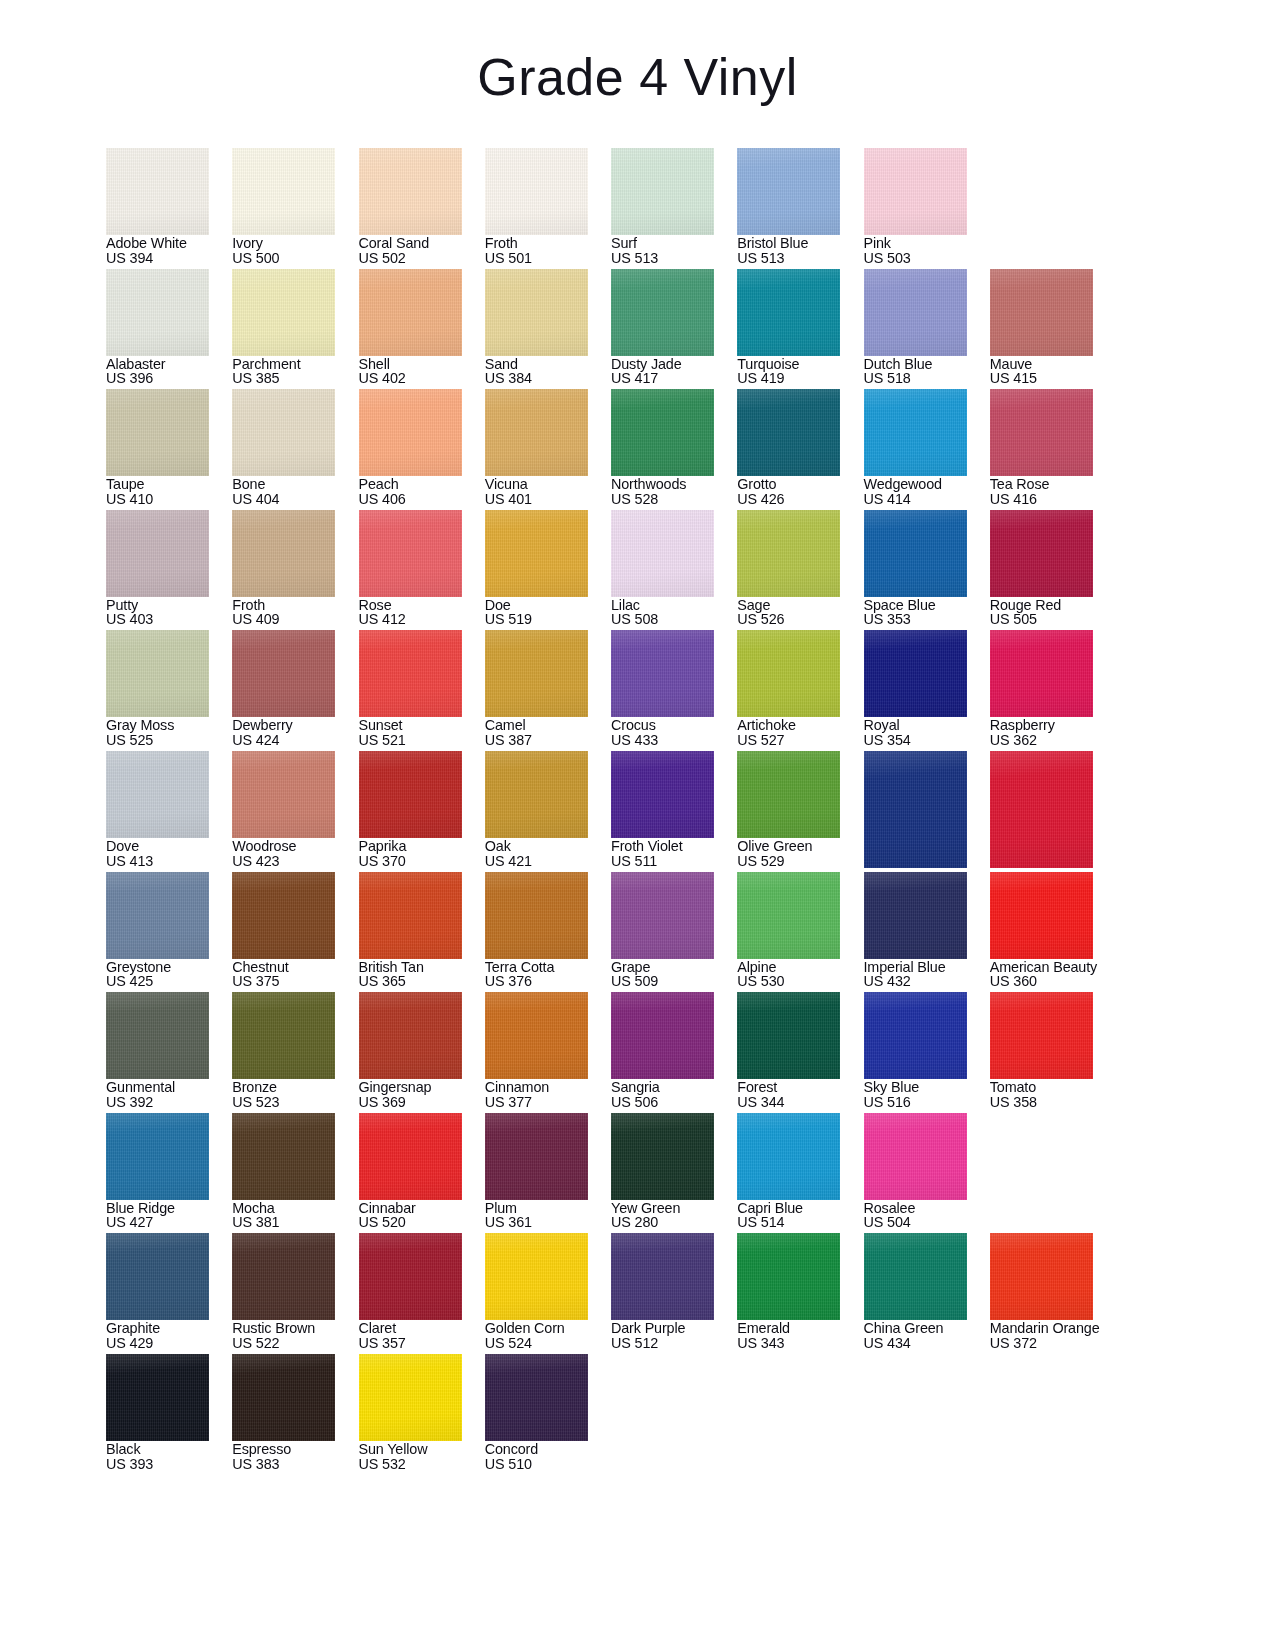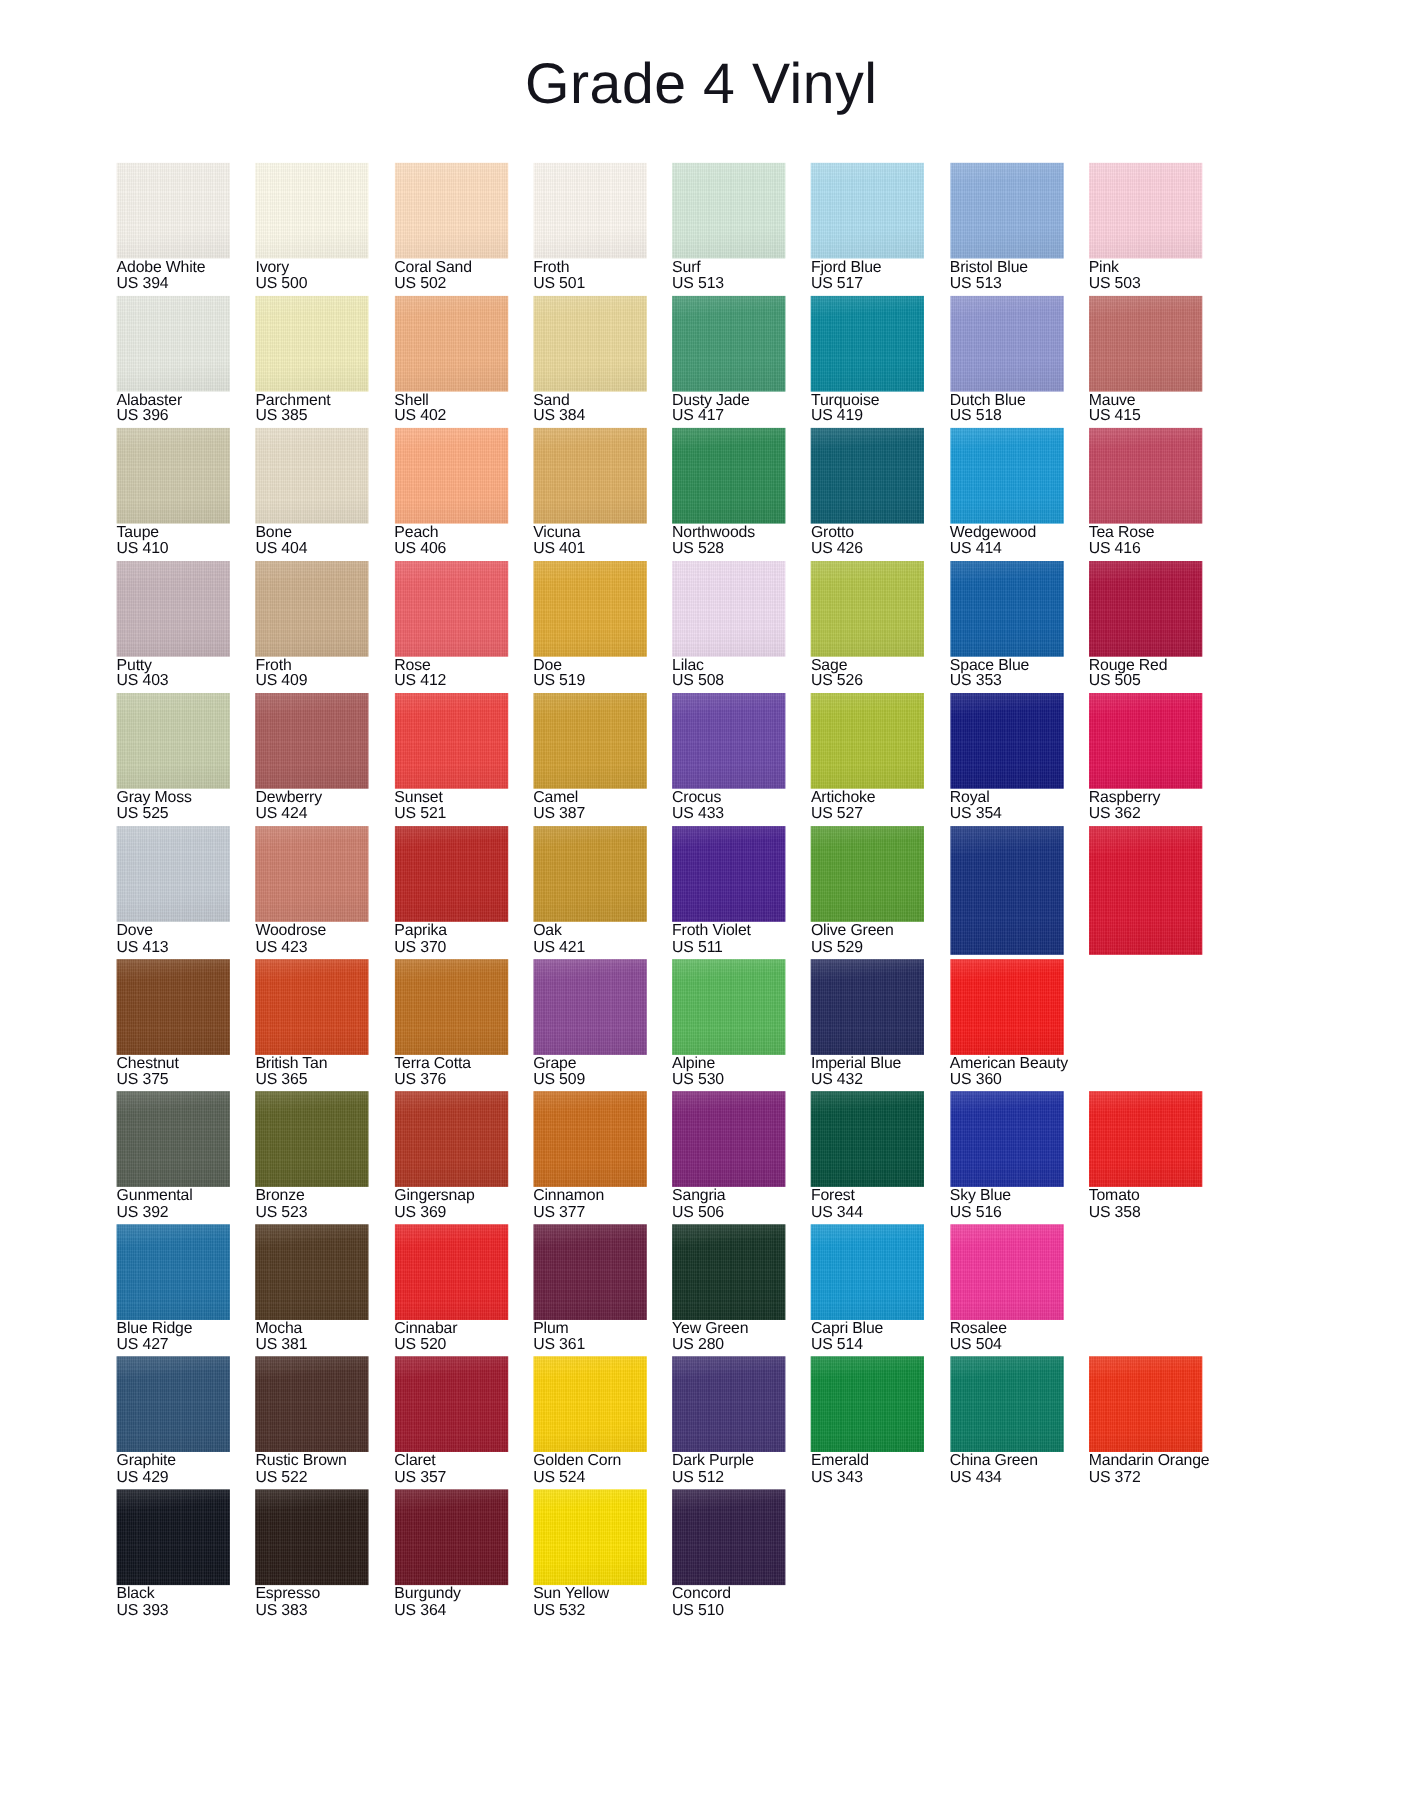--- a/index.html
+++ b/index.html
@@ -124,27 +124,20 @@
           </div>
         </div>
         <div class="cell">
           <div class="chip" style="background: rgb(212, 232, 217);"></div>
           <div class="label">
             <span class="name">Surf</span>
             <span class="code">US 513</span>
           </div>
         </div>
         <div class="cell">
-          <div class="chip" style="background: rgb(173, 220, 238);"></div>
-          <div class="label">
-            <span class="name">Fjord Blue</span>
-            <span class="code">US 517</span>
-          </div>
-        </div>
-        <div class="cell">
           <div class="chip" style="background: rgb(143, 176, 221);"></div>
           <div class="label">
             <span class="name">Bristol Blue</span>
             <span class="code">US 513</span>
           </div>
         </div>
         <div class="cell">
           <div class="chip" style="background: rgb(251, 208, 220);"></div>
           <div class="label">
             <span class="name">Pink</span>
@@ -429,20 +422,27 @@
         </div>
         <div class="cell">
           <div class="chip tall" style="background: rgb(23, 49, 127);"></div>
         </div>
         <div class="cell">
           <div class="chip tall" style="background: rgb(219, 23, 51);"></div>
         </div>
       </div>
       <div class="swatch-row">
         <div class="cell">
+          <div class="chip" style="background: rgb(108, 131, 162);"></div>
+          <div class="label">
+            <span class="name">Greystone</span>
+            <span class="code">US 425</span>
+          </div>
+        </div>
+        <div class="cell">
           <div class="chip" style="background: rgb(125, 70, 33);"></div>
           <div class="label">
             <span class="name">Chestnut</span>
             <span class="code">US 375</span>
           </div>
         </div>
         <div class="cell">
           <div class="chip" style="background: rgb(209, 69, 30);"></div>
           <div class="label">
             <span class="name">British Tan</span>
@@ -658,27 +658,20 @@
           <div class="label">
             <span class="name">Black</span>
             <span class="code">US 393</span>
           </div>
         </div>
         <div class="cell">
           <div class="chip" style="background: rgb(42, 29, 24);"></div>
           <div class="label">
             <span class="name">Espresso</span>
             <span class="code">US 383</span>
-          </div>
-        </div>
-        <div class="cell">
-          <div class="chip" style="background: rgb(111, 22, 38);"></div>
-          <div class="label">
-            <span class="name">Burgundy</span>
-            <span class="code">US 364</span>
           </div>
         </div>
         <div class="cell">
           <div class="chip" style="background: rgb(251, 224, 0);"></div>
           <div class="label">
             <span class="name">Sun Yellow</span>
             <span class="code">US 532</span>
           </div>
         </div>
         <div class="cell">

